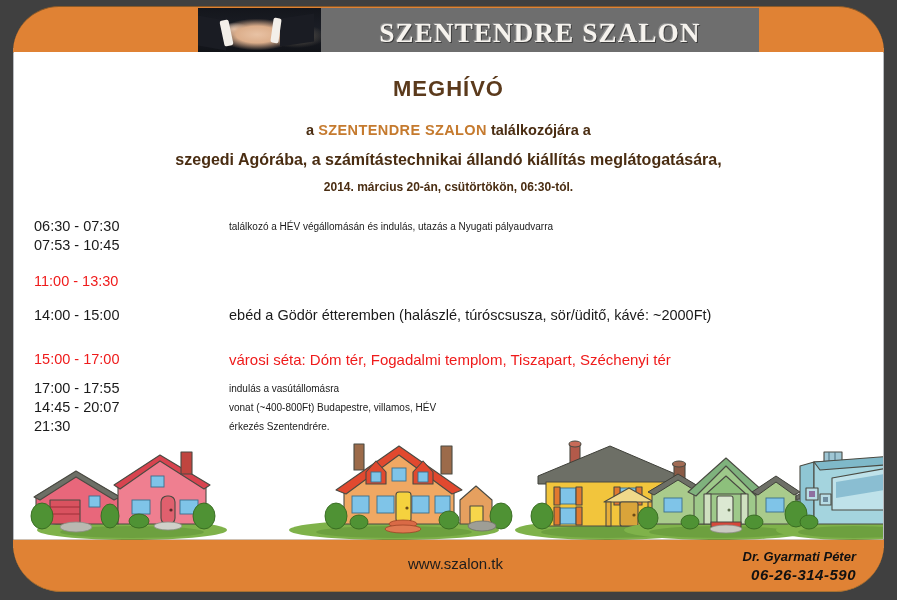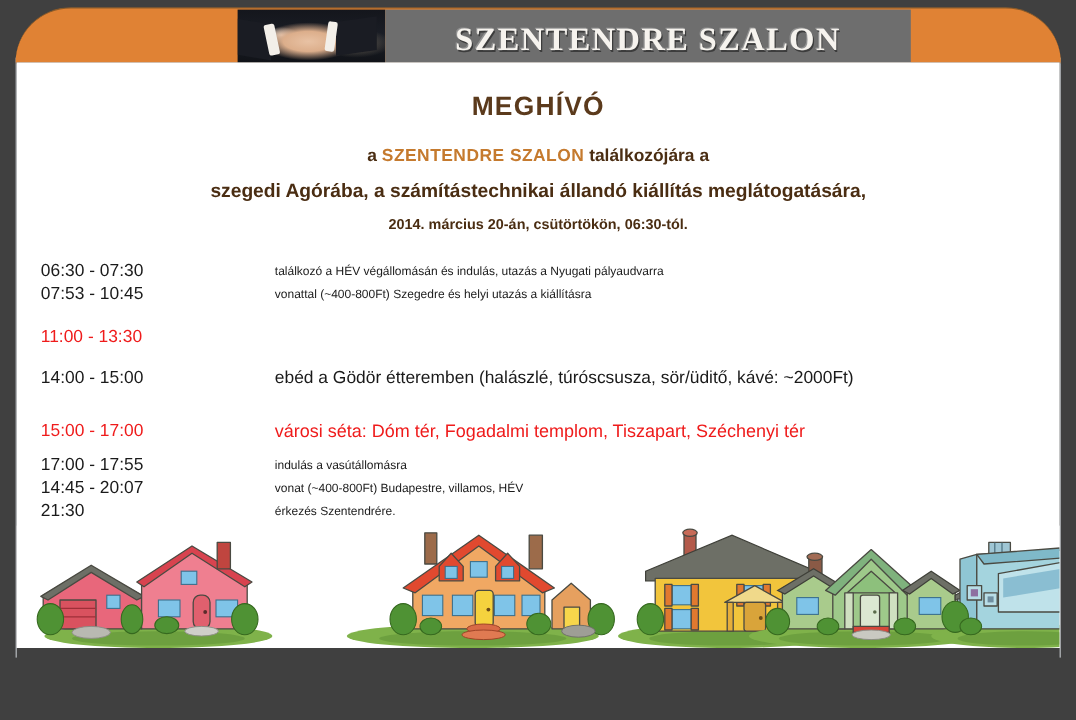--- a/index.html
+++ b/index.html
@@ -194,21 +194,20 @@
 
     <div class="schedule">
 
       <div class="srow tight">
         <div class="stime">06:30 - 07:30</div>
         <div class="sdesc">találkozó a HÉV végállomásán és indulás, utazás a Nyugati pályaudvarra</div>
       </div>
 
       <div class="srow tight">
         <div class="stime">07:53 - 10:45</div>
-        <div class="sdesc">vonattal (~400-800Ft) Szegedre és helyi utazás a kiállításra</div>
       </div>
 
       <div class="srow big">
         <div class="stime">11:00 - 13:30</div>
       </div>
 
       <div class="srow med">
         <div class="stime">14:00 - 15:00</div>
         <div class="sdesc">ebéd a Gödör étteremben (halászlé, túróscsusza, sör/üditő, kávé: ~2000Ft)</div>
       </div>
@@ -412,14 +411,21 @@
         <rect class="ol" x="806" y="56" width="11" height="11" fill="#b8dde6"></rect>
         <rect x="809" y="59" width="5" height="5" fill="#6f8ea0"></rect>
 
         <ellipse class="bush" cx="782" cy="76" rx="11" ry="13"></ellipse>
         <ellipse class="bush" cx="795" cy="84" rx="9" ry="7"></ellipse>
         <ellipse class="bush" cx="886" cy="76" rx="10" ry="12"></ellipse>
       </g>
     </svg>
   </div>
 
+  <div class="footer-band">
+    <div class="site">www.szalon.tk</div>
+    <div class="signature">
+      <div class="n">Dr. Gyarmati Péter</div>
+      <div class="p">06-26-314-590</div>
+    </div>
+  </div>
 
 </div>
 
 </body></html>

